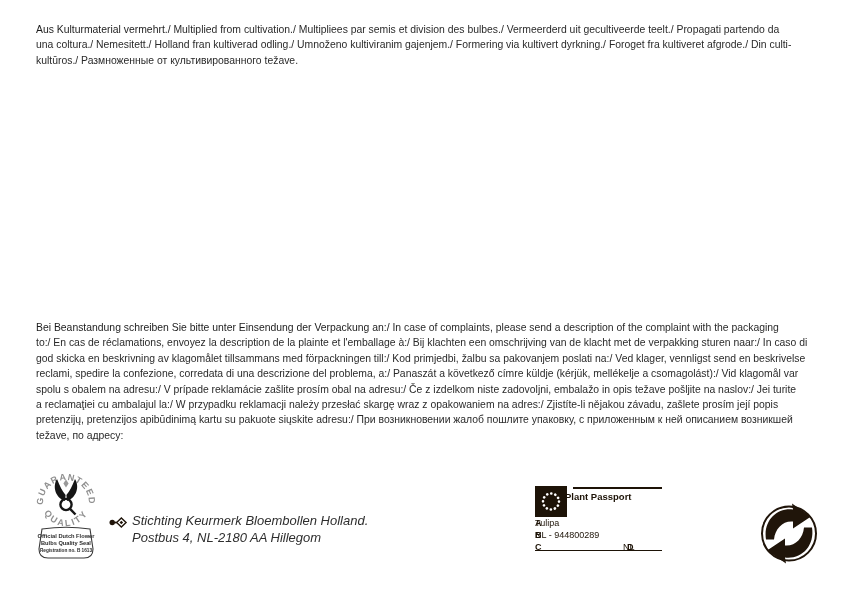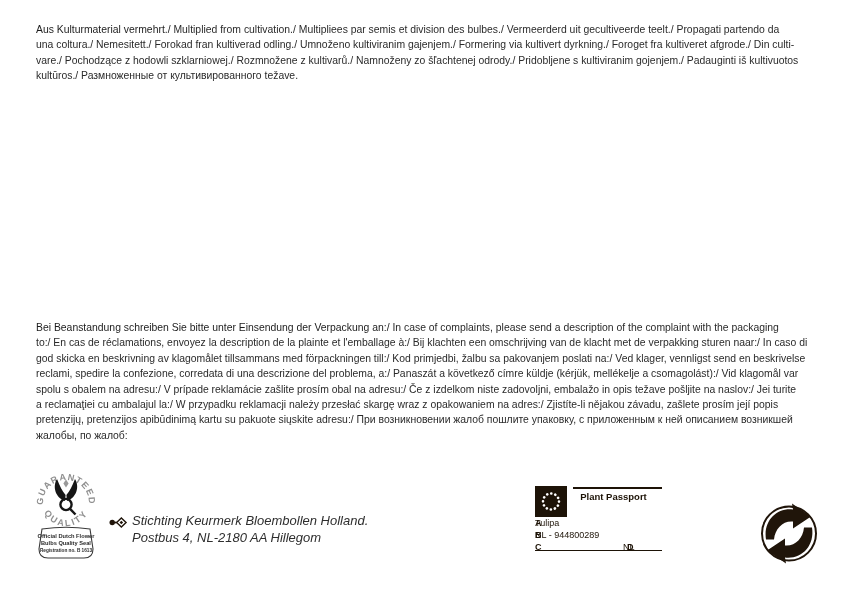--- a/index.html
+++ b/index.html
@@ -14,49 +14,48 @@
   #p2{top:320px;}
 
   
   .seal{position:absolute;left:33px;top:474px;}
   .bullet-icon{position:absolute;left:109px;top:516px;}
   .address{position:absolute;left:132px;top:513px;font-style:italic;font-size:13px;line-height:16.5px;color:#2e2e2e;}
 
   .passport{position:absolute;left:535px;top:484px;width:127px;font-size:9px;color:#1d1307;}
   .passport .flag{position:absolute;left:0;top:2px;}
   .pp-topline{position:absolute;left:38px;top:3px;width:89px;height:2px;background:#1d1307;}
-  .pp-title{position:absolute;left:30px;top:7px;width:97px;text-align:center;font-weight:bold;font-size:9.5px;letter-spacing:0;}
+  .pp-title{position:absolute;left:30px;top:7px;width:97px;text-align:left;font-weight:bold;font-size:9.5px;letter-spacing:0;}
   .pp-row{position:absolute;left:0;width:127px;height:12px;}
   .pp-row .k{position:absolute;left:0;font-weight:bold;}
   .pp-row .v{position:absolute;left:0;}
   .pp-row .k2{position:absolute;left:92px;font-weight:bold;}
   .pp-row .v2{position:absolute;left:88px;}
   .pp-botline{position:absolute;left:0;top:66px;width:127px;height:1.4px;background:#1d1307;}
 
   .greendot{position:absolute;left:759px;top:503px;}
 </style>
 </head>
 <body>
 
 <div id="p1" class="para">
   <div class="line"><span class="lead">Aus Kulturmaterial vermehrt./</span><span> Multiplied from cultivation./ Multipliees par semis et division des bulbes./ Vermeerderd uit gecultiveerde teelt./ Propagati partendo da</span></div>
-  <div class="line">una coltura./ Nemesitett./ Forokad fran kultiverad odling./ Umnoženo kultiviranim gajenjem./ Formering via kultivert dyrkning./ Foroget fra kultiveret afgrode./ Din culti-</div>
-  <div class="line">vare./ Pochodzące z hodowli szklarniowej./ Rozmnožene z kultivarů./ Namnoženy zo šľachtenej odrody./ Pridobljene s kultiviranim gojenjem./ Padauginti iš kultivuotos</div>
+  <div class="line">una coltura./ Nemesitett./ Holland fran kultiverad odling./ Umnoženo kultiviranim gajenjem./ Formering via kultivert dyrkning./ Foroget fra kultiveret afgrode./ Din culti-</div>
   <div class="line">kultūros./ Размноженные от культивированного težave.</div>
 </div>
 
 <div id="p2" class="para">
   <div class="line"><span class="lead">Bei Beanstandung schreiben Sie bitte unter Einsendung der Verpackung an:/</span><span> In case of complaints, please send a description of the complaint with the packaging</span></div>
   <div class="line">to:/ En cas de réclamations, envoyez la description de la plainte et l'emballage à:/ Bij klachten een omschrijving van de klacht met de verpakking sturen naar:/ In caso di</div>
   <div class="line">god skicka en beskrivning av klagomålet tillsammans med förpackningen till:/ Kod primjedbi, žalbu sa pakovanjem poslati na:/ Ved klager, vennligst send en beskrivelse</div>
   <div class="line">reclami, spedire la confezione, corredata di una descrizione del problema, a:/ Panaszát a következő címre küldje (kérjük, mellékelje a csomagolást):/ Vid klagomål var</div>
   <div class="line">spolu s obalem na adresu:/ V prípade reklamácie zašlite prosím obal na adresu:/ Če z izdelkom niste zadovoljni, embalažo in opis težave pošljite na naslov:/ Jei turite</div>
   <div class="line">a reclamaţiei cu ambalajul la:/ W przypadku reklamacji należy przesłać skargę wraz z opakowaniem na adres:/ Zjistíte-li nějakou závadu, zašlete prosím její popis</div>
   <div class="line">pretenzijų, pretenzijos apibūdinimą kartu su pakuote siųskite adresu:/ При возникновении жалоб пошлите упаковку, с приложенным к ней описанием возникшей</div>
-  <div class="line">жалобы, по жалоб:</div>
+  <div class="line">težave, по адресу:</div>
 </div>
 
 <svg class="seal" width="68" height="88" viewBox="0 0 68 88">
   <defs>
     <path id="arcTop" d="M 10,29 A 23,23 0 1 1 56,29"></path>
     <path id="arcBot" d="M 8,27 A 25,25 0 0 0 58,27"></path>
   </defs>
   <g>
     <text font-size="9" font-weight="bold" fill="#8f8f8f" letter-spacing="1.2">
       <textPath href="#arcTop" startOffset="50%" text-anchor="middle">·GUARANTEED·</textPath>

